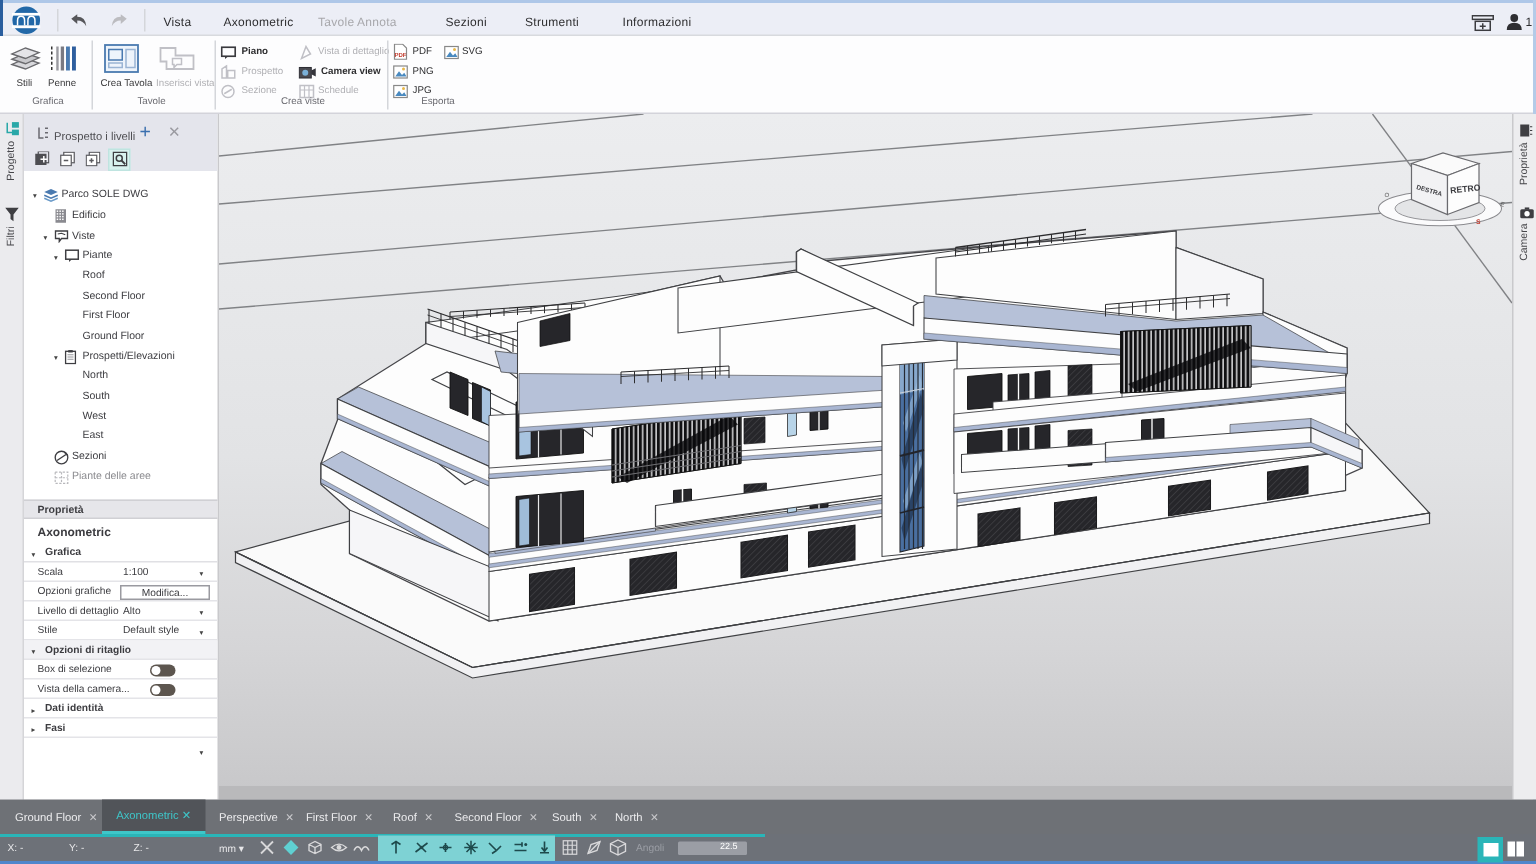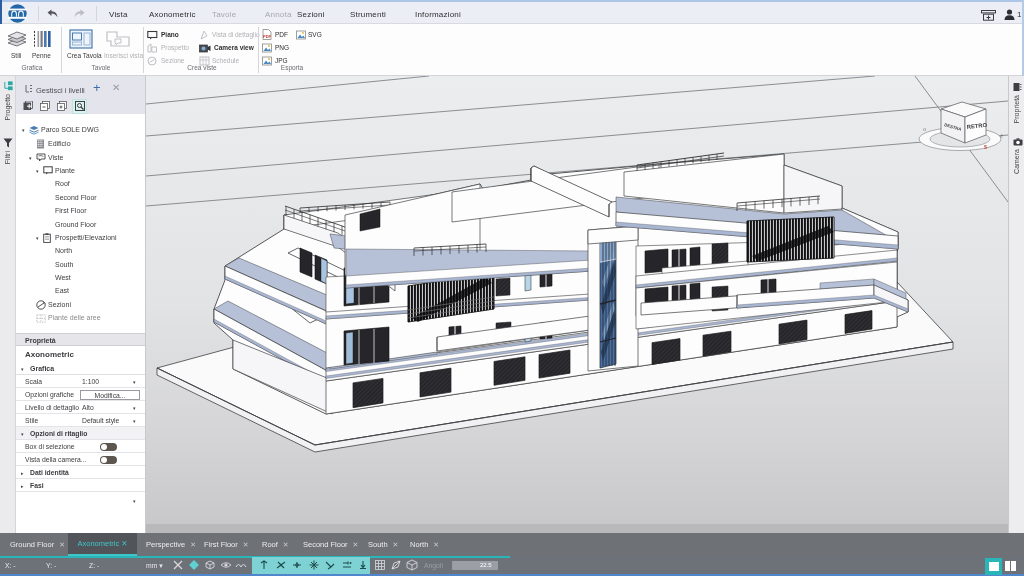--- a/index.html
+++ b/index.html
@@ -60,21 +60,21 @@
       <svg class="abs" style="left:46px;top:6px" width="14" height="12" viewBox="0 0 14 12">
         <path d="M1.5 4.5 L5.5 1.5 L5.5 3.2 Q11 3.2 11.5 9.5 Q9.5 5.6 5.5 5.6 L5.5 8 Z" fill="#56565a"></path>
       </svg>
       <svg class="abs" style="left:72px;top:6px" width="14" height="12" viewBox="0 0 14 12">
         <path d="M12.5 4.5 L8.5 1.5 L8.5 3.2 Q3 3.2 2.5 9.5 Q4.5 5.6 8.5 5.6 L8.5 8 Z" fill="#bcbcc0"></path>
       </svg>
       <div class="vsep" style="left:96px"></div>
       <div class="mi" style="left:109px">Vista</div>
       <div class="mi" style="left:149px">Axonometric</div>
       <div class="mi dis" style="left:212px">Tavole</div>
-      <div class="mi dis" style="left:265px">Annota</div>
+      <div class="mi dis" style="left:238px">Annota</div>
       <div class="mi" style="left:297px">Sezioni</div>
       <div class="mi" style="left:350px">Strumenti</div>
       <div class="mi" style="left:415px">Informazioni</div>
       <svg class="abs" style="left:981px;top:8px" width="15" height="11" viewBox="0 0 15 11">
         <rect x="0.5" y="0.5" width="14" height="2.4" fill="none" stroke="#3c3c40" stroke-width="1"></rect>
         <rect x="2.5" y="4.2" width="10" height="6" fill="none" stroke="#3c3c40" stroke-width="1"></rect>
         <line x1="7.5" y1="5.5" x2="7.5" y2="9.5" stroke="#3c3c40" stroke-width="1"></line>
         <line x1="5.5" y1="7.5" x2="9.5" y2="7.5" stroke="#3c3c40" stroke-width="1"></line>
       </svg>
       <svg class="abs" style="left:1004px;top:7px" width="11" height="11" viewBox="0 0 11 11">
@@ -189,21 +189,21 @@
       <div class="vtext" style="left:4px;top:75px">Filtri</div>
     </div>
 <div class="abs" id="lpanel">
       <div id="phead"></div>
       <svg class="abs" style="left:8px;top:8px" width="10" height="10" viewBox="0 0 10 10">
         <g fill="none" stroke="#6a6a70" stroke-width="1">
           <path d="M2 1 L2 8 L5 8"></path>
           <path d="M6 1.5 L8 1.5 M6 4.5 L8 4.5 M6 7.5 L8 7.5"></path>
         </g>
       </svg>
-      <div class="trow" style="left:20px;top:9.5px;font-size:7.5px;color:#4e4e52">Gestisci i livelli</div>
+      <div class="trow" style="left:20px;top:9.5px;font-size:7.5px;color:#4e4e52">Prospetto i livelli</div>
       <div class="trow" style="left:77px;top:4px;font-size:13px;color:#3a6fae">+</div>
       <div class="trow" style="left:96px;top:6px;font-size:10px;color:#9a9aa0">✕</div>
       <svg class="abs" style="left:7px;top:25px" width="10" height="10" viewBox="0 0 10 10">
         <rect x="0.5" y="1.5" width="7.5" height="7.5" fill="#4e4e52"></rect>
         <rect x="2.5" y="0" width="7" height="7.5" fill="none" stroke="#4e4e52" stroke-width="0.8"></rect>
         <path d="M4 5.2 L8.5 5.2 M6.2 3 L6.2 7.4" stroke="#fff" stroke-width="1"></path>
       </svg>
       <svg class="abs" style="left:24px;top:25px" width="10" height="10" viewBox="0 0 10 10">
         <g fill="#fff" stroke="#5a5a5e" stroke-width="0.8">
           <rect x="2.5" y="0.5" width="7" height="7"></rect>

